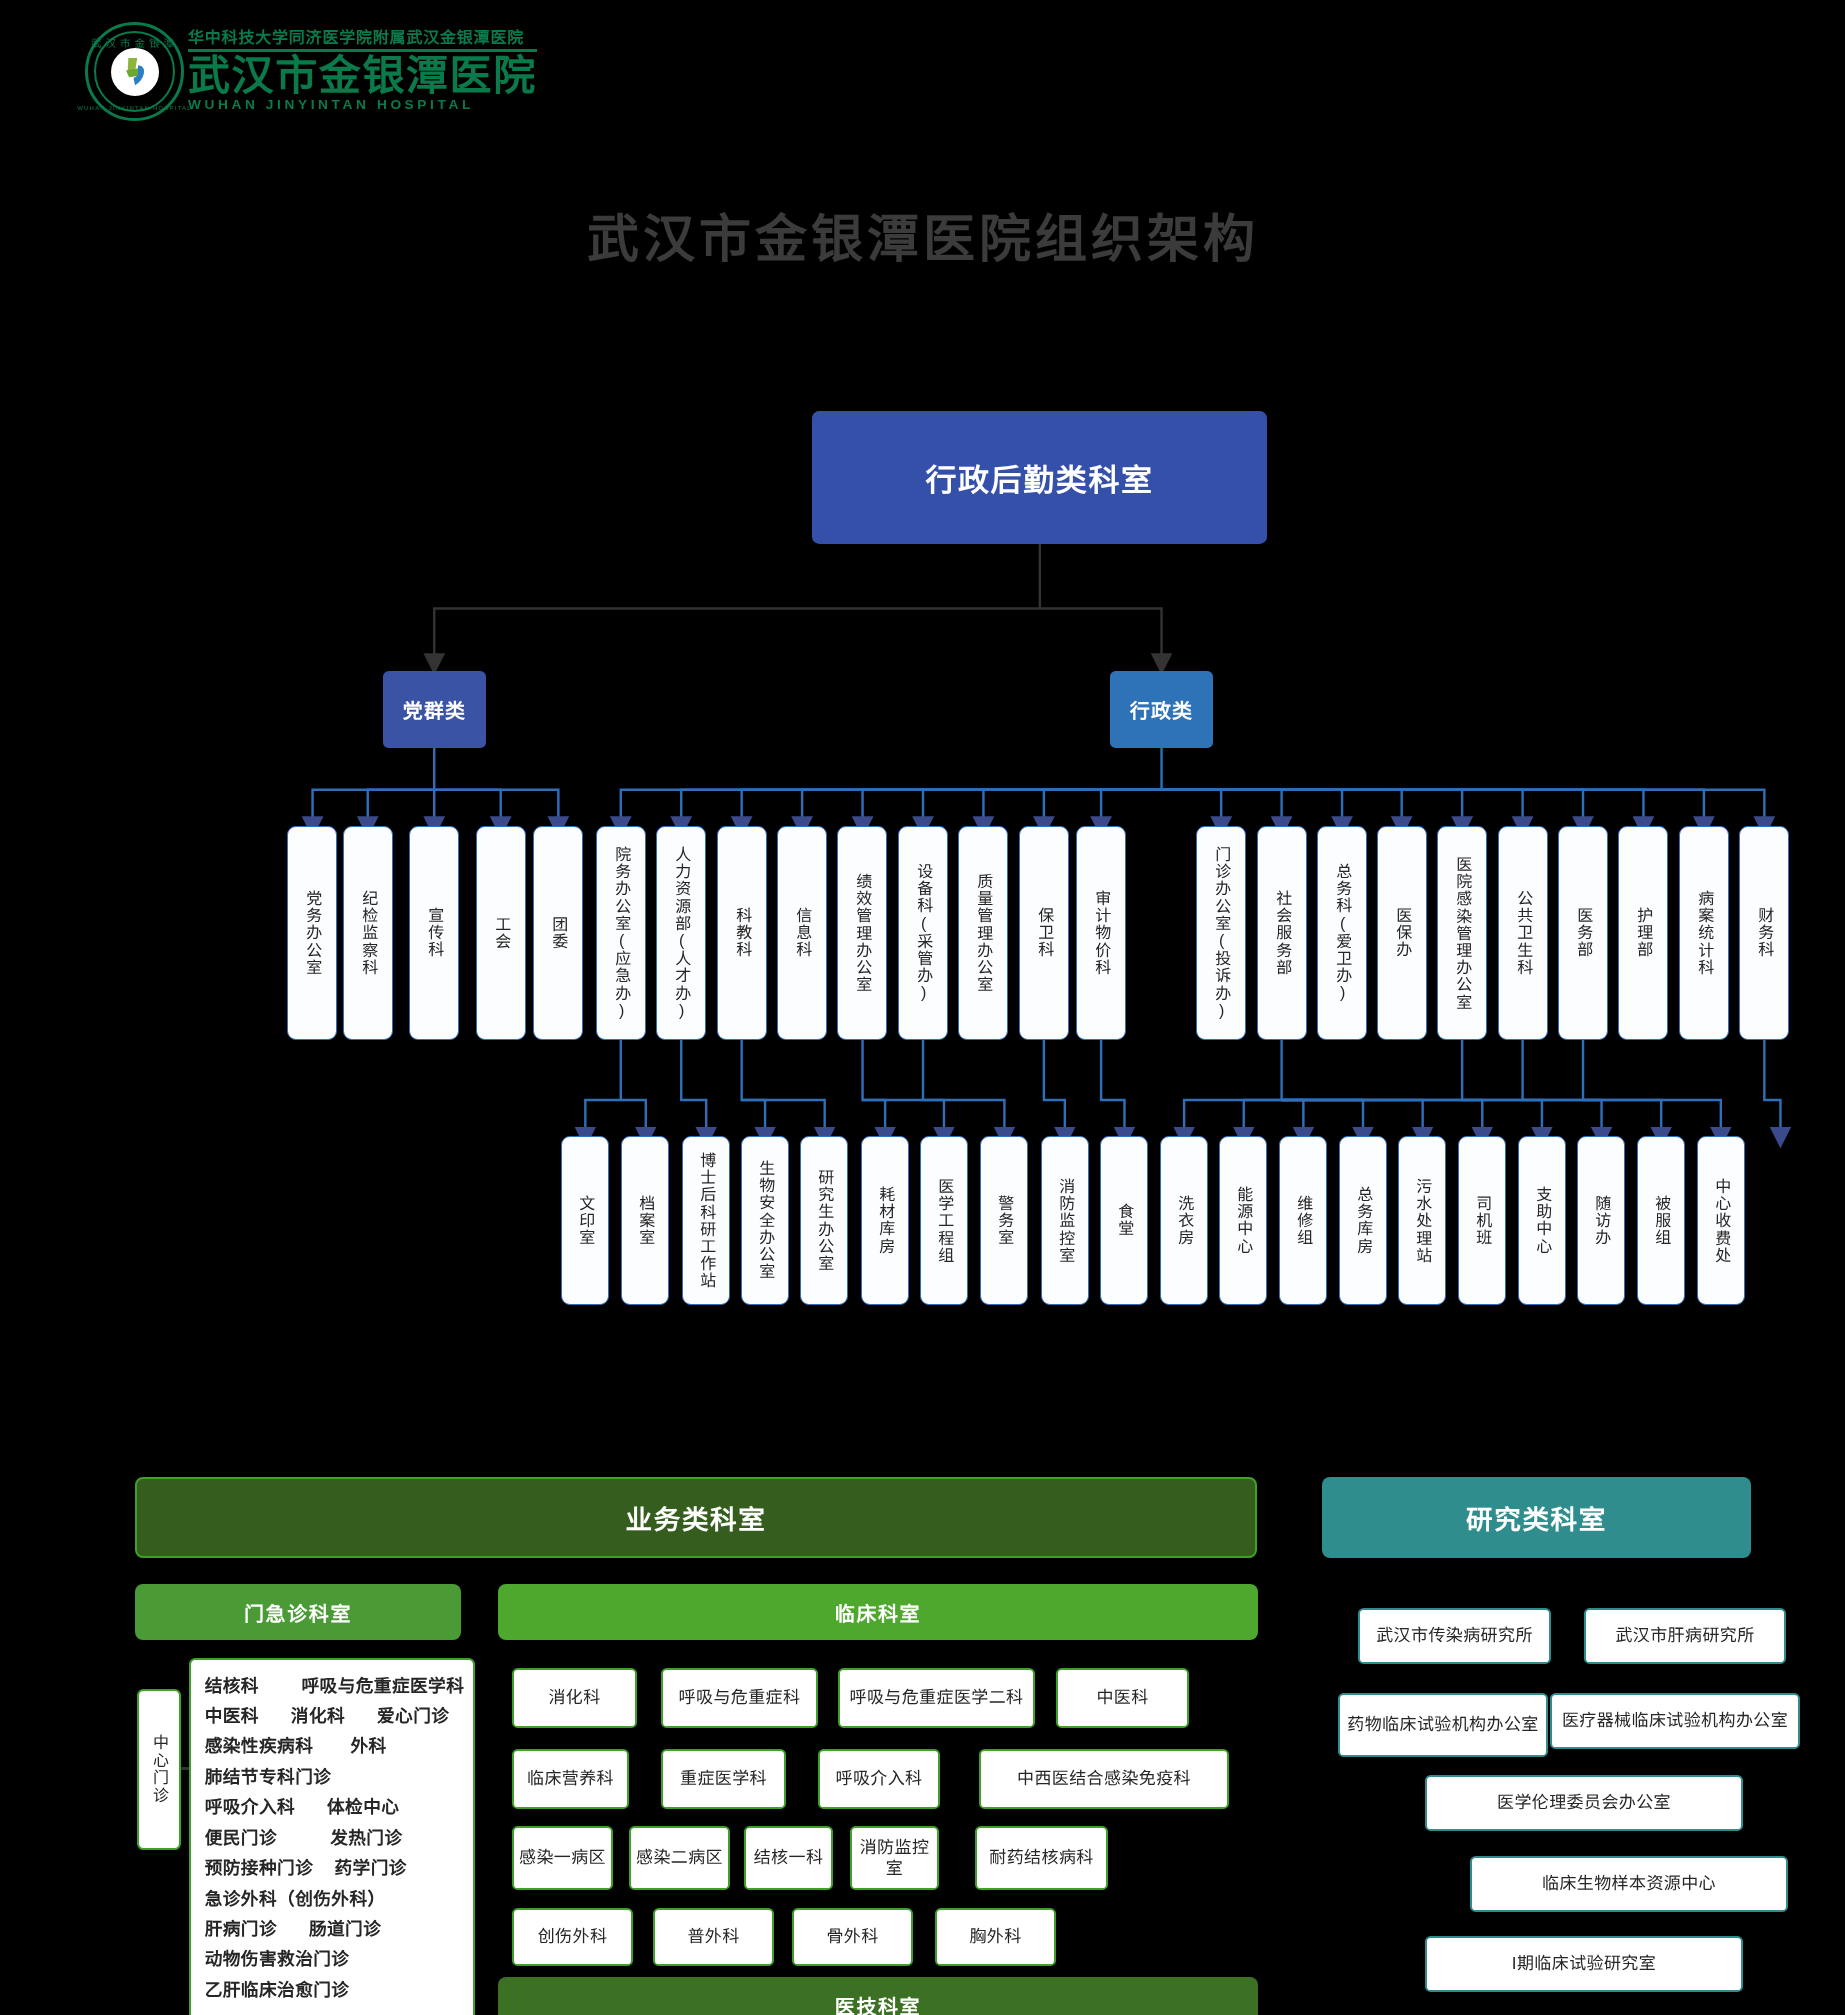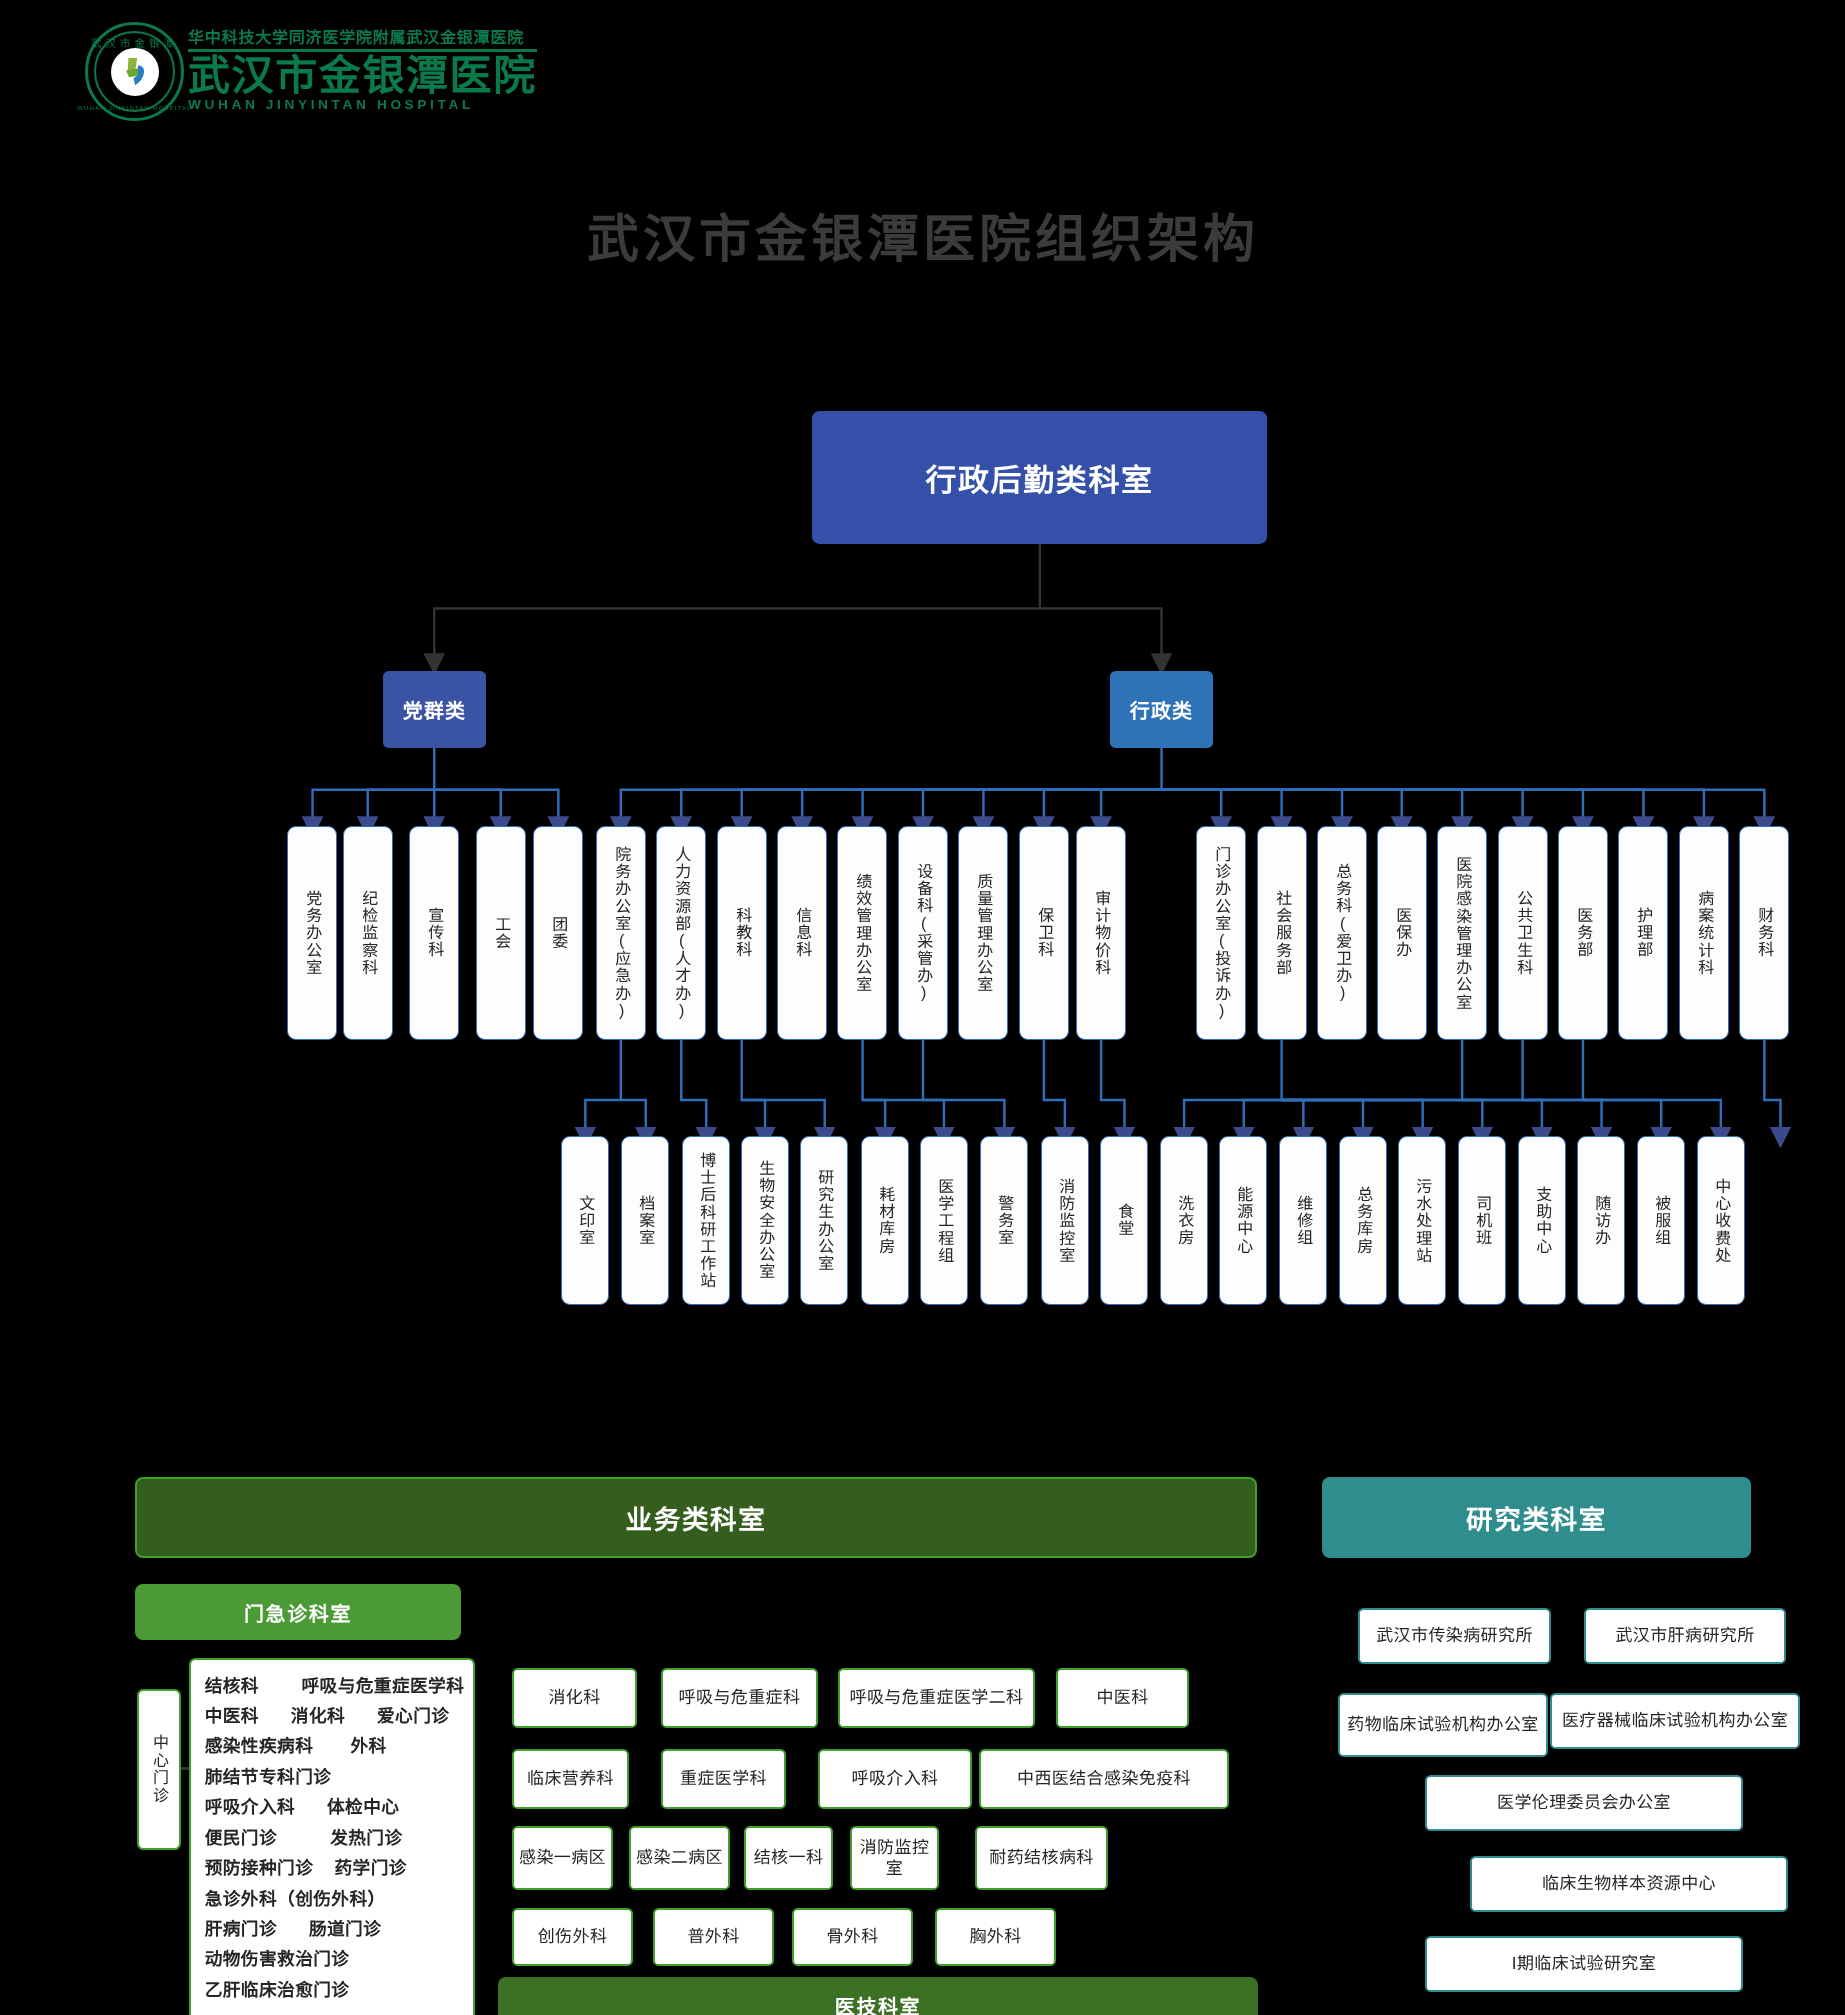--- a/index.html
+++ b/index.html
@@ -301,20 +301,21 @@
       <div class="vbox" style="left: 1637px; top: 1136px; width: 48px; height: 169px;">
         <span>被服组</span>
       </div>
       <div class="vbox" style="left: 1697px; top: 1136px; width: 48px; height: 169px;">
         <span>中心收费处</span>
       </div>
     </div>
 
   <div class="banner banner-ywl">业务类科室</div>
   <div class="banner banner-mjz">门急诊科室</div>
+  <div class="banner banner-lcks">临床科室</div>
   <div class="banner banner-yjks">医技科室</div>
   <div class="banner banner-yjl">研究类科室</div>
 
   <div class="side-label" style="left:137px;top:1689px;width:44px;height:161px;">
     <span>中心门诊</span>
   </div>
   <div class="arrow-stem" style="left:181px;top:1767px;width:16px;"></div>
   <div class="arrow-mark" style="left:197px;top:1760px;"></div>
   <div class="listbox" id="center-clinic-list" style="left:189px;top:1658px;width:286px;height:419px;">
       <div class="row">结核科        呼吸与危重症医学科</div>
@@ -331,21 +332,21 @@
     </div>
 
   <div id="emergency-layer"></div>
   <div id="clinical-layer">
       <div class="chip" style="left: 512px; top: 1668px; width: 125px; height: 60px;">消化科</div>
       <div class="chip" style="left: 661px; top: 1668px; width: 157px; height: 60px;">呼吸与危重症科</div>
       <div class="chip" style="left: 838px; top: 1668px; width: 197px; height: 60px;">呼吸与危重症医学二科</div>
       <div class="chip" style="left: 1056px; top: 1668px; width: 133px; height: 60px;">中医科</div>
       <div class="chip" style="left: 512px; top: 1749px; width: 117px; height: 60px;">临床营养科</div>
       <div class="chip" style="left: 661px; top: 1749px; width: 125px; height: 60px;">重症医学科</div>
-      <div class="chip" style="left: 818px; top: 1749px; width: 154px; height: 60px;">呼吸介入科</div>
+      <div class="chip" style="left: 818px; top: 1749px; width: 122px; height: 60px;">呼吸介入科</div>
       <div class="chip" style="left: 979px; top: 1749px; width: 250px; height: 60px;">中西医结合感染免疫科</div>
       <div class="chip" style="left: 512px; top: 1826px; width: 101px; height: 64px;">感染一病区</div>
       <div class="chip" style="left: 629px; top: 1826px; width: 101px; height: 64px;">感染二病区</div>
       <div class="chip" style="left: 744px; top: 1826px; width: 89px; height: 64px;">结核一科</div>
       <div class="chip" style="left: 850px; top: 1826px; width: 89px; height: 64px;">消防监控室</div>
       <div class="chip" style="left: 975px; top: 1826px; width: 133px; height: 64px;">耐药结核病科</div>
       <div class="chip" style="left: 512px; top: 1908px; width: 121px; height: 58px;">创伤外科</div>
       <div class="chip" style="left: 653px; top: 1908px; width: 121px; height: 58px;">普外科</div>
       <div class="chip" style="left: 792px; top: 1908px; width: 121px; height: 58px;">骨外科</div>
       <div class="chip" style="left: 935px; top: 1908px; width: 121px; height: 58px;">胸外科</div>

